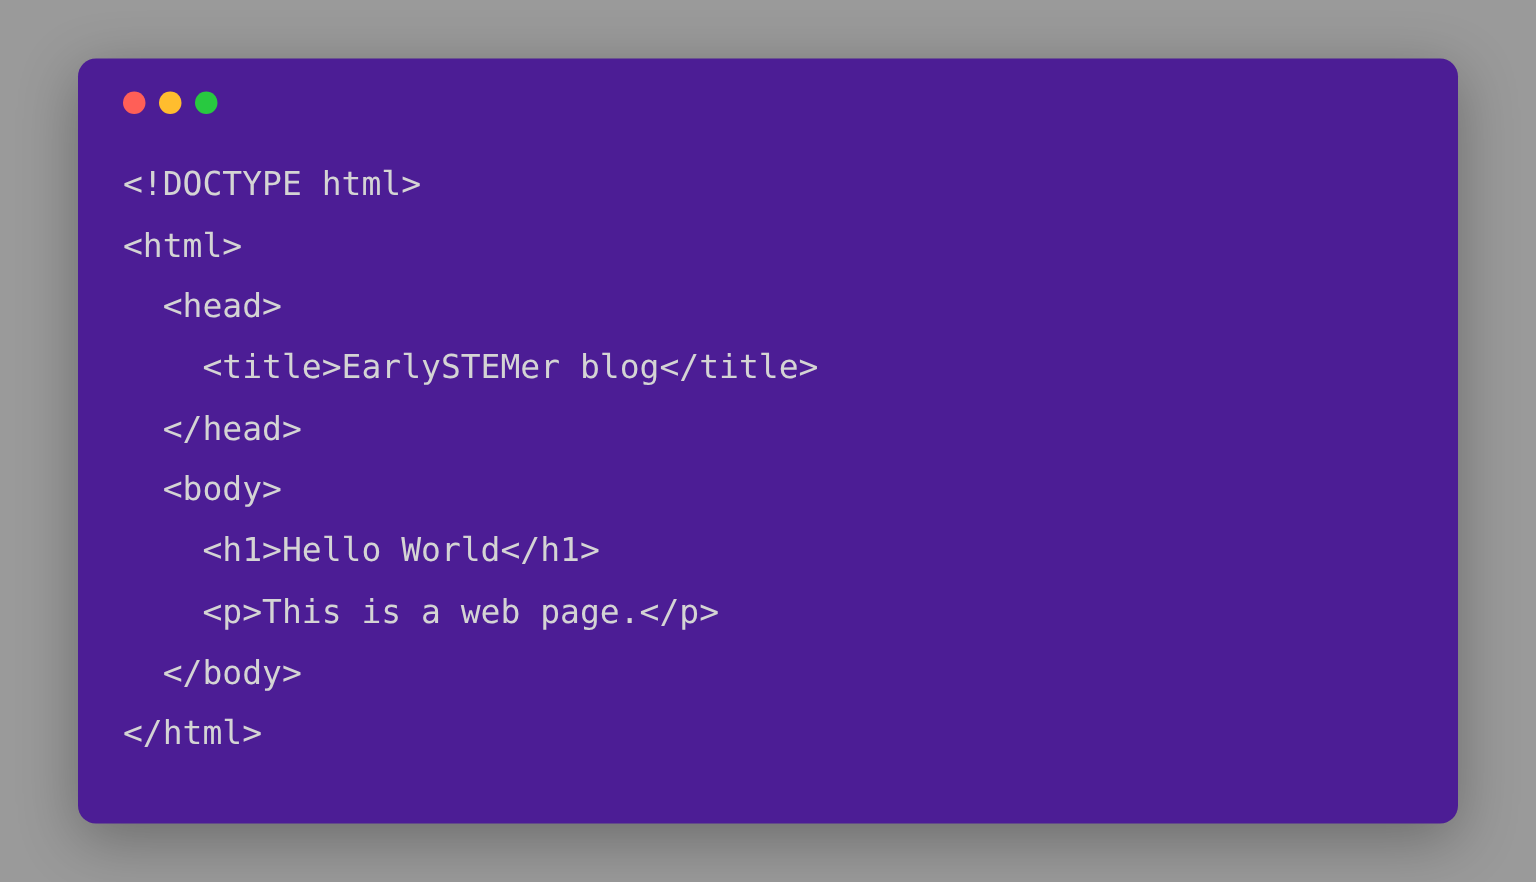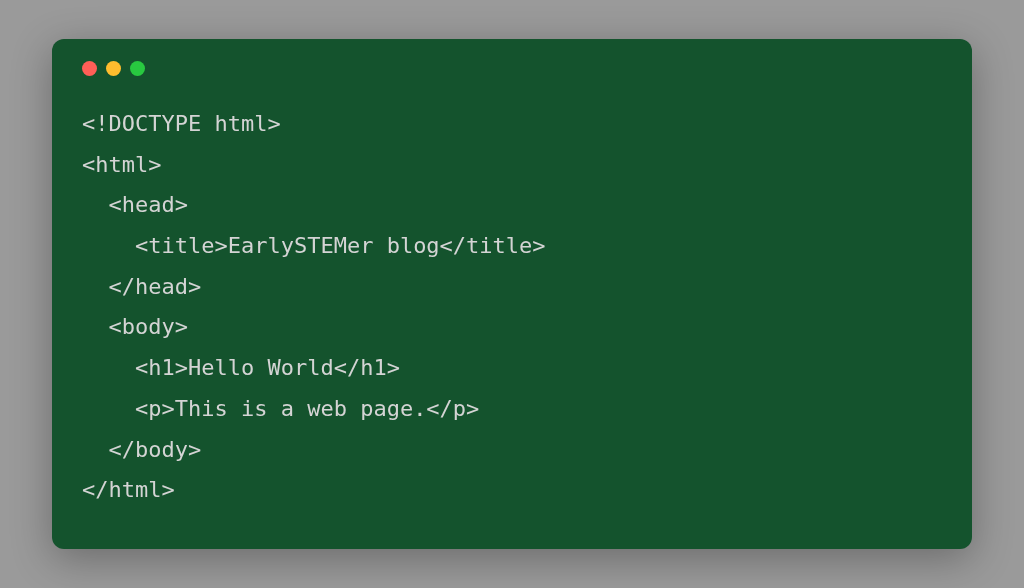--- a/index.html
+++ b/index.html
@@ -12,21 +12,21 @@
       background-color: #9a9a9a;
       width: 1024px;
       height: 588px;
       display: flex;
       align-items: center;
       justify-content: center;
       font-family: 'SF Mono', 'Monaco', 'Menlo', 'Consolas', monospace;
     }
     
     .editor-window {
-      background-color: #14532d;
+      background-color: #4c1d95;
       border-radius: 12px;
       width: 920px;
       height: 510px;
       padding: 22px 30px;
       box-shadow: 0 10px 40px rgba(0,0,0,0.3);
     }
     
     .window-controls {
       display: flex;
       gap: 9px;

